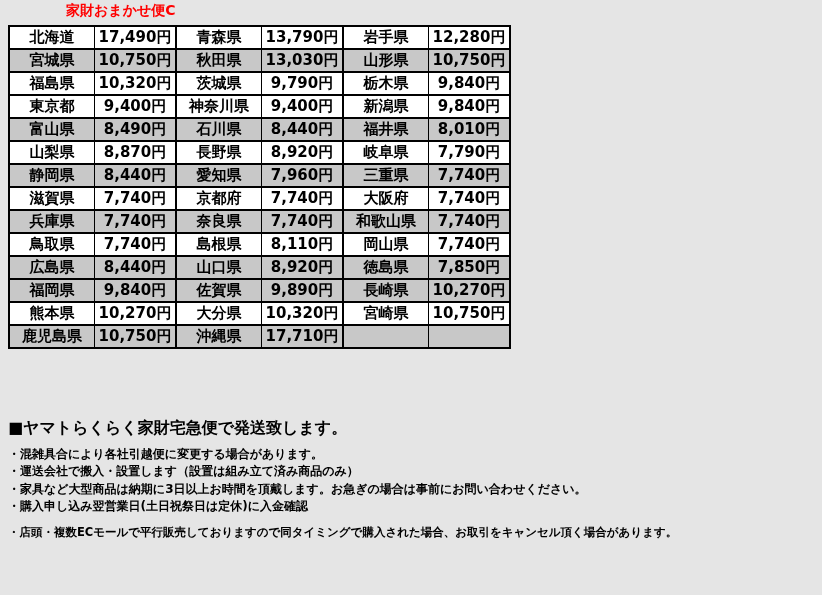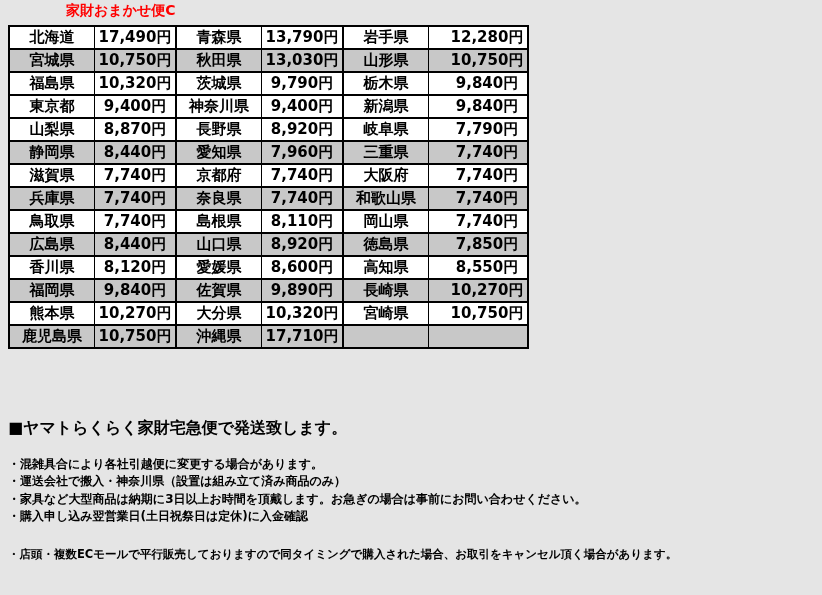--- a/index.html
+++ b/index.html
@@ -36,42 +36,42 @@
     padding: 0;
     text-align: center;
     vertical-align: middle;
     font-size: 15px;
     font-weight: bold;
     white-space: nowrap;
     background: #ffffff;
   }
   table.price-table td.pref  { width: 84px; border-left-width: 2px; }
   table.price-table td.price { width: 80px; }
-  table.price-table td:last-child { border-right-width: 2px; padding-left: 18px; }
+  table.price-table td:last-child { border-right-width: 2px; }
   table.price-table tr.shaded td { background: #c8c8c8; }
   .notes {
     position: absolute;
     left: 8px;
     top: 419px;
     font-weight: bold;
     white-space: nowrap;
   }
   .notes-heading {
     font-size: 16px;
     line-height: 17px;
-    margin-bottom: 20px;
+    margin-bottom: 10px;
   }
   .note-bullet {
     font-size: 12px;
     line-height: 17.4px;
   }
   .notes-footnote {
     font-size: 11.5px;
     line-height: 13px;
-    margin-top: 22px;
+    margin-top: 10px;
   }
 </style>
 </head>
 <body>
 
 <div class="page">
 
   <div class="service-title">家財おまかせ便C</div>
 
   <table class="price-table">
@@ -101,20 +101,28 @@
           <td class="price">9,840円</td>
         </tr>
         <tr>
           <td class="pref">東京都</td>
           <td class="price">9,400円</td>
           <td class="pref">神奈川県</td>
           <td class="price">9,400円</td>
           <td class="pref">新潟県</td>
           <td class="price">9,840円</td>
         </tr>
+        <tr class="shaded">
+          <td class="pref">富山県</td>
+          <td class="price">8,490円</td>
+          <td class="pref">石川県</td>
+          <td class="price">8,440円</td>
+          <td class="pref">福井県</td>
+          <td class="price">8,010円</td>
+        </tr>
         <tr>
           <td class="pref">山梨県</td>
           <td class="price">8,870円</td>
           <td class="pref">長野県</td>
           <td class="price">8,920円</td>
           <td class="pref">岐阜県</td>
           <td class="price">7,790円</td>
         </tr>
         <tr class="shaded">
           <td class="pref">静岡県</td>
@@ -149,28 +157,20 @@
           <td class="price">7,740円</td>
         </tr>
         <tr class="shaded">
           <td class="pref">広島県</td>
           <td class="price">8,440円</td>
           <td class="pref">山口県</td>
           <td class="price">8,920円</td>
           <td class="pref">徳島県</td>
           <td class="price">7,850円</td>
         </tr>
-        <tr>
-          <td class="pref">香川県</td>
-          <td class="price">8,120円</td>
-          <td class="pref">愛媛県</td>
-          <td class="price">8,600円</td>
-          <td class="pref">高知県</td>
-          <td class="price">8,550円</td>
-        </tr>
         <tr class="shaded">
           <td class="pref">福岡県</td>
           <td class="price">9,840円</td>
           <td class="pref">佐賀県</td>
           <td class="price">9,890円</td>
           <td class="pref">長崎県</td>
           <td class="price">10,270円</td>
         </tr>
         <tr>
           <td class="pref">熊本県</td>
@@ -188,20 +188,20 @@
           <td class="pref"></td>
           <td class="price"></td>
         </tr>
       </tbody>
   </table>
 
   <div class="notes">
     <div class="notes-heading">■ヤマトらくらく家財宅急便で発送致します。</div>
     <div id="notes-bullets">
         <div class="note-bullet">・混雑具合により各社引越便に変更する場合があります。</div>
-        <div class="note-bullet">・運送会社で搬入・神奈川県（設置は組み立て済み商品のみ）</div>
+        <div class="note-bullet">・運送会社で搬入・設置します（設置は組み立て済み商品のみ）</div>
         <div class="note-bullet">・家具など大型商品は納期に3日以上お時間を頂戴します。お急ぎの場合は事前にお問い合わせください。</div>
         <div class="note-bullet">・購入申し込み翌営業日(土日祝祭日は定休)に入金確認</div>
       </div>
     <div class="notes-footnote">・店頭・複数ECモールで平行販売しておりますので同タイミングで購入された場合、お取引をキャンセル頂く場合があります。</div>
   </div>
 
 </div>
 
 </body></html>

